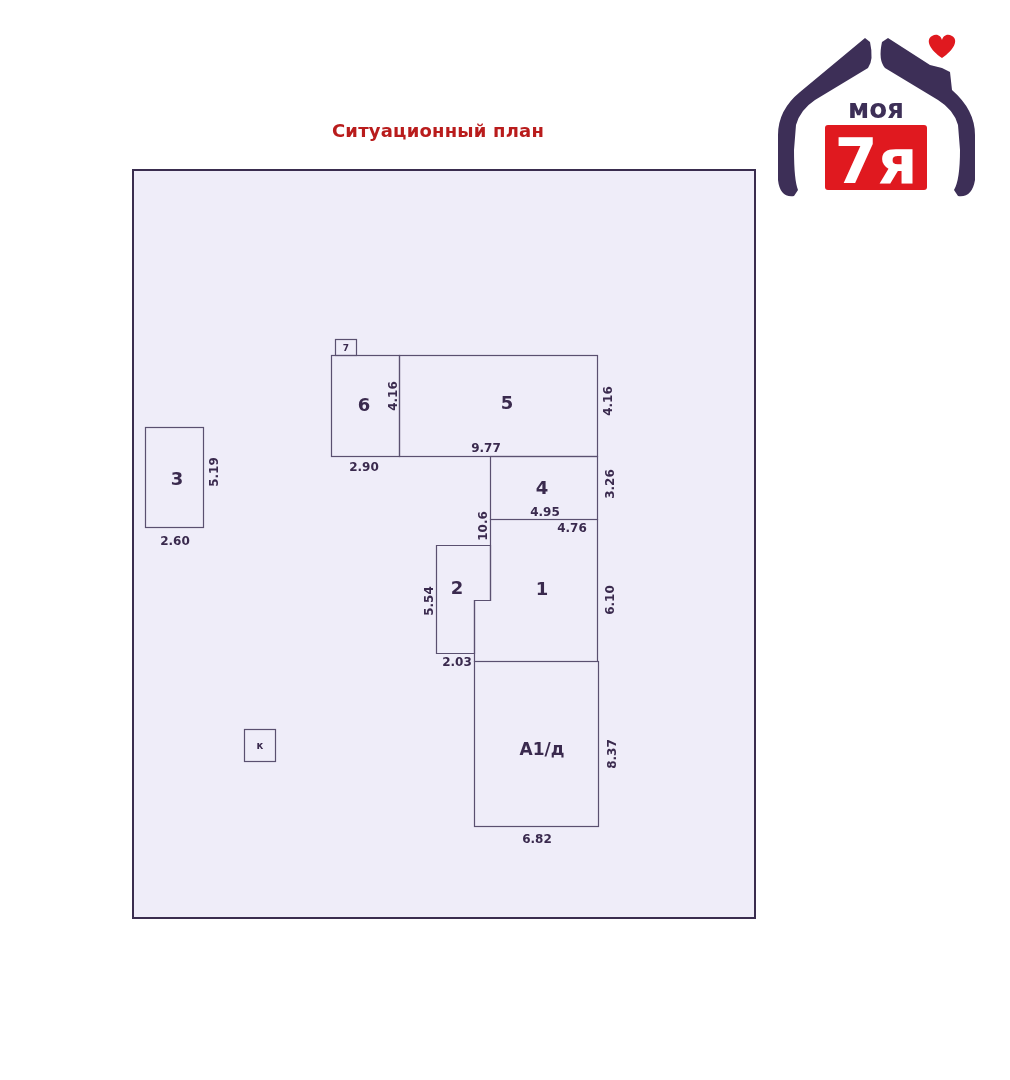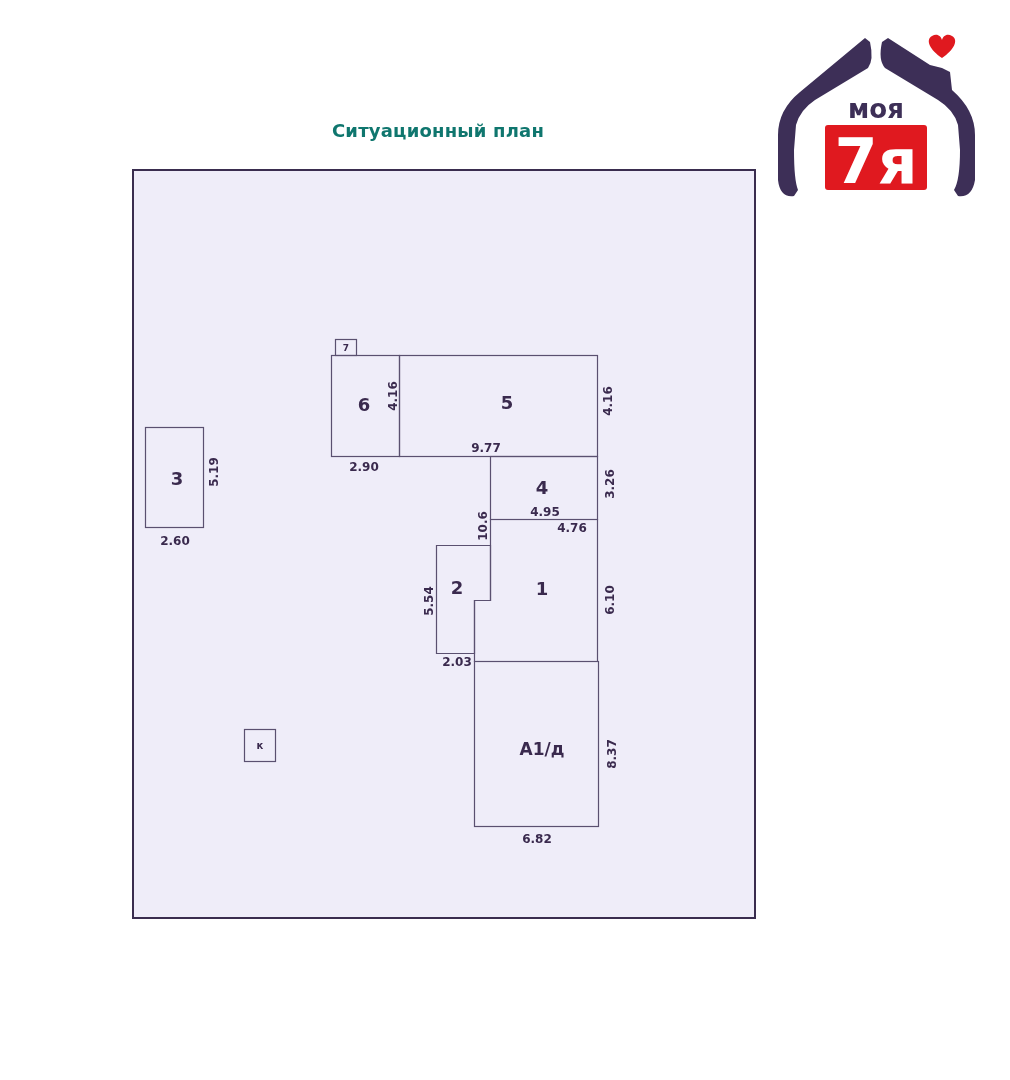--- a/index.html
+++ b/index.html
@@ -1,19 +1,19 @@
 <!DOCTYPE html>
 <html><head>
 <meta charset="utf-8">
 <style>
   html, body { margin: 0; padding: 0; background: #ffffff; }
   body { width: 1010px; height: 1080px; position: relative; overflow: hidden;
          font-family: "DejaVu Sans", sans-serif; color: #3a2a4e; }
   .title { position: absolute; left: 0; width: 876px; top: 120px; text-align: center;
-           font-weight: bold; font-size: 18px; color: #0f766e; letter-spacing: 0.2px; }
+           font-weight: bold; font-size: 18px; color: #b91c1c; letter-spacing: 0.2px; }
   .plot { position: absolute; left: 132px; top: 169px; width: 620px; height: 746px;
           background: #efedf9; border: 2px solid #3a2d4f; box-sizing: content-box; }
   svg.plan { position: absolute; left: 0; top: 0; }
   .logo { position: absolute; left: 770px; top: 30px; width: 220px; height: 180px; }
   .lbl { font-family: "DejaVu Sans", sans-serif; font-weight: bold; fill: #3a2a4e; }
 </style>
 </head>
 <body>
 
 <div class="title">Ситуационный план</div>

